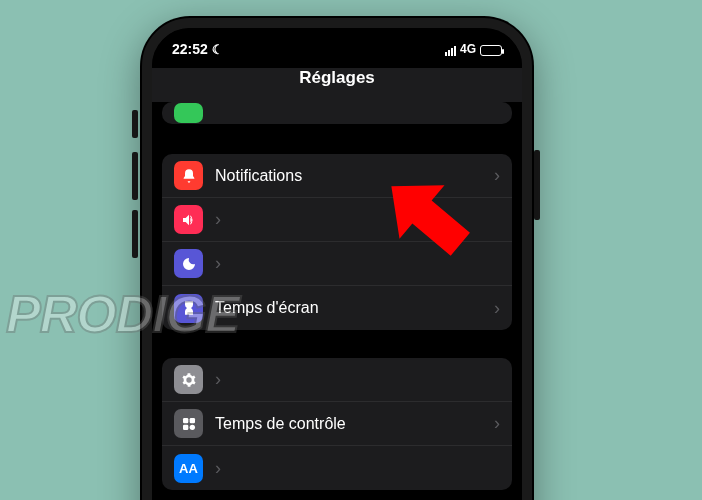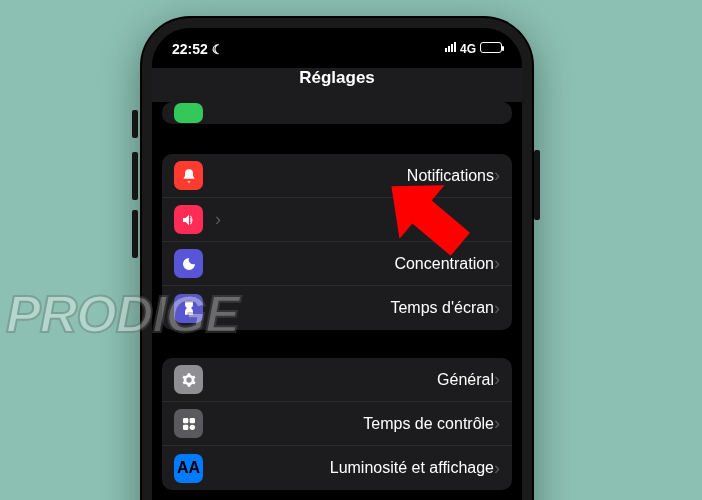--- a/index.html
+++ b/index.html
@@ -46,21 +46,21 @@
 .status-bar {
   display: flex;
   justify-content: space-between;
   align-items: center;
   padding: 2px 20px 0;
   height: 40px;
   font-size: 14px;
   font-weight: 600;
 }
 .status-left { display: flex; align-items: center; gap: 4px; }
-.status-right { display: flex; align-items: flex-start; gap: 4px; font-size: 12px; }
+.status-right { display: flex; align-items: flex-end; gap: 4px; font-size: 12px; }
 .moon-glyph { font-size: 13px; }
 .signal { display: inline-flex; align-items: flex-end; gap: 1px; }
 .signal span { width: 2px; background: #fff; display: inline-block; }
 .signal span:nth-child(1){height:4px}
 .signal span:nth-child(2){height:6px}
 .signal span:nth-child(3){height:8px}
 .signal span:nth-child(4){height:10px}
 .battery { width: 22px; height: 11px; border: 1px solid #fff; border-radius: 3px; position: relative; }
 .battery::after { content:""; position:absolute; right:-3px; top:3px; width:2px; height:5px; background:#fff; border-radius:1px; }
 .battery-fill { height: 100%; width: 30%; background: #fff; border-radius: 1px; }
@@ -78,21 +78,20 @@
   margin-bottom: 28px;
   overflow: hidden;
 }
 .row {
   display: flex;
   align-items: center;
   height: 44px;
   padding: 0 12px;
   border-bottom: 0.5px solid #2c2c2e;
   cursor: pointer;
-  text-align: right;
 }
 .row:last-child { border-bottom: none; }
 .icon {
   width: 29px;
   height: 29px;
   border-radius: 7px;
   display: flex;
   align-items: center;
   justify-content: center;
   margin-right: 12px;
@@ -205,61 +204,58 @@
               </svg>
           </div>
           <span class="chevron">›</span>
         </div>
         <div class="row">
           <div class="icon bg-purple">
             <svg viewBox="0 0 24 24" fill="#fff">
                 <path d="M12 3a9 9 0 109 9 7 7 0 01-9-9z"></path>
               </svg>
           </div>
-          <span class="label">Concentration</span>
           <span class="chevron">›</span>
         </div>
         <div class="row">
           <div class="icon bg-purple">
             <svg viewBox="0 0 24 24" fill="#fff">
                 <path d="M6 2h12v5a6 6 0 01-3 5 6 6 0 013 5v5H6v-5a6 6 0 013-5 6 6 0 01-3-5V2z"></path>
               </svg>
           </div>
           <span class="label">Temps d'écran</span>
           <span class="chevron">›</span>
         </div>
       </div>
 
       <div class="group">
         <div class="row">
           <div class="icon bg-gray">
             <svg viewBox="0 0 24 24" fill="#fff">
                 <path d="M12 8a4 4 0 104 4 4 4 0 00-4-4zm8 4a8 8 0 01-.2 1.7l2.1 1.6-2 3.4-2.5-1a8 8 0 01-2.9 1.7l-.4 2.6h-4l-.4-2.6a8 8 0 01-2.9-1.7l-2.5 1-2-3.4 2.1-1.6A8 8 0 014 12a8 8 0 01.2-1.7L2.1 8.7l2-3.4 2.5 1A8 8 0 019.5 4.6L9.9 2h4l.4 2.6a8 8 0 012.9 1.7l2.5-1 2 3.4-2.1 1.6A8 8 0 0120 12z"></path>
               </svg>
           </div>
-          <span class="label">Général</span>
           <span class="chevron">›</span>
         </div>
         <div class="row">
           <div class="icon bg-graydark">
             <svg viewBox="0 0 24 24" fill="#fff">
                 <rect x="3" y="3" width="8" height="8" rx="2"></rect>
                 <rect x="13" y="3" width="8" height="8" rx="2"></rect>
                 <rect x="3" y="13" width="8" height="8" rx="2"></rect>
                 <circle cx="17" cy="17" r="4"></circle>
               </svg>
           </div>
           <span class="label">Temps de contrôle</span>
           <span class="chevron">›</span>
         </div>
         <div class="row">
           <div class="icon bg-blue">
-            <span style="color:#000000;font-size:16px;font-weight:700">AA</span>
-          </div>
-          <span class="label">Luminosité et affichage</span>
+            <span style="color:#ffffff;font-size:13px;font-weight:700">AA</span>
+          </div>
           <span class="chevron">›</span>
         </div>
       </div>
     </div>
   </div>
 </div>
 
 <svg class="arrow" width="140" height="120" viewBox="0 0 140 120">
   <g transform="rotate(40 70 60)">
     <polygon points="30,60 70,25 70,45 120,45 120,75 70,75 70,95" fill="#ff0000"></polygon>

